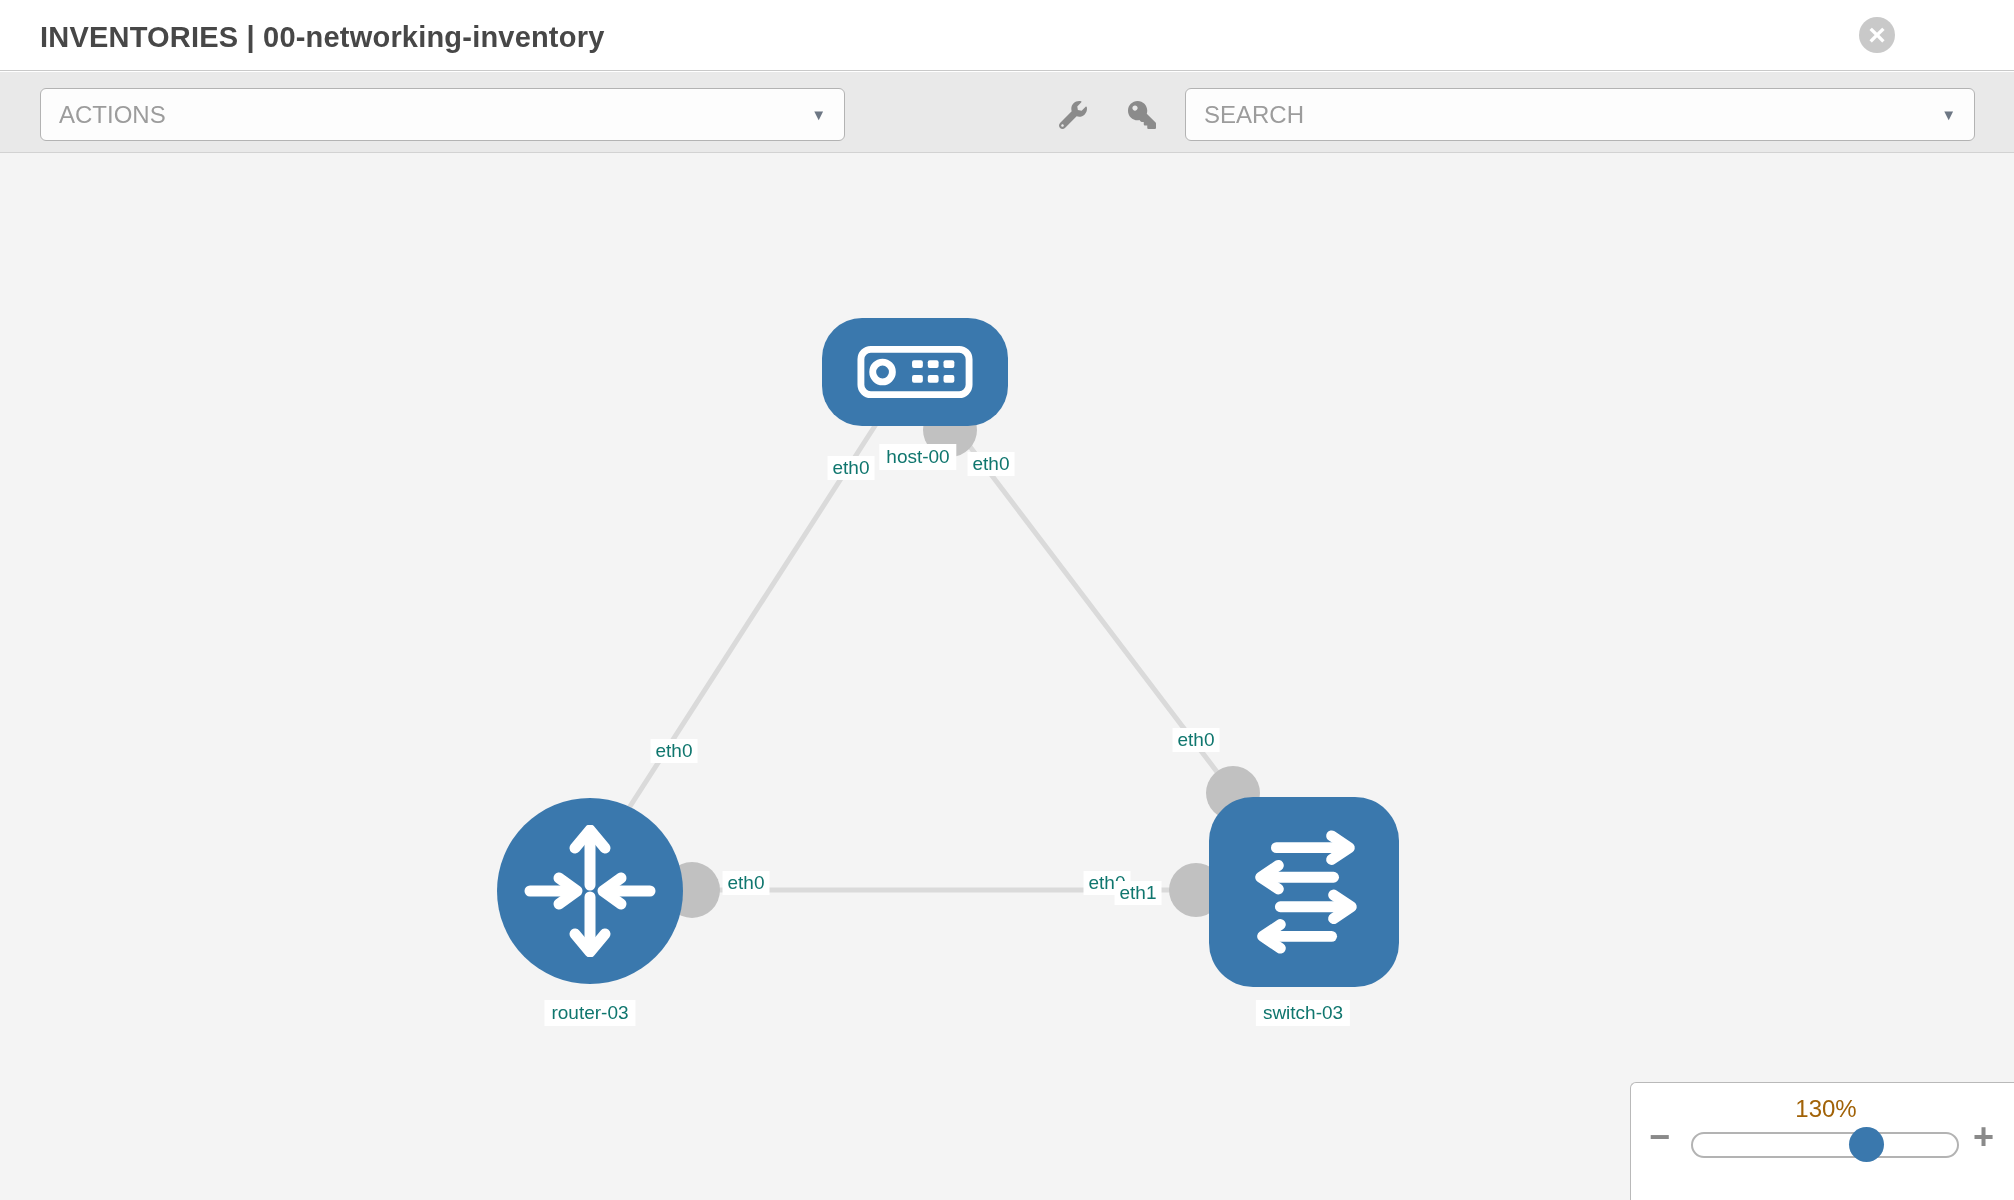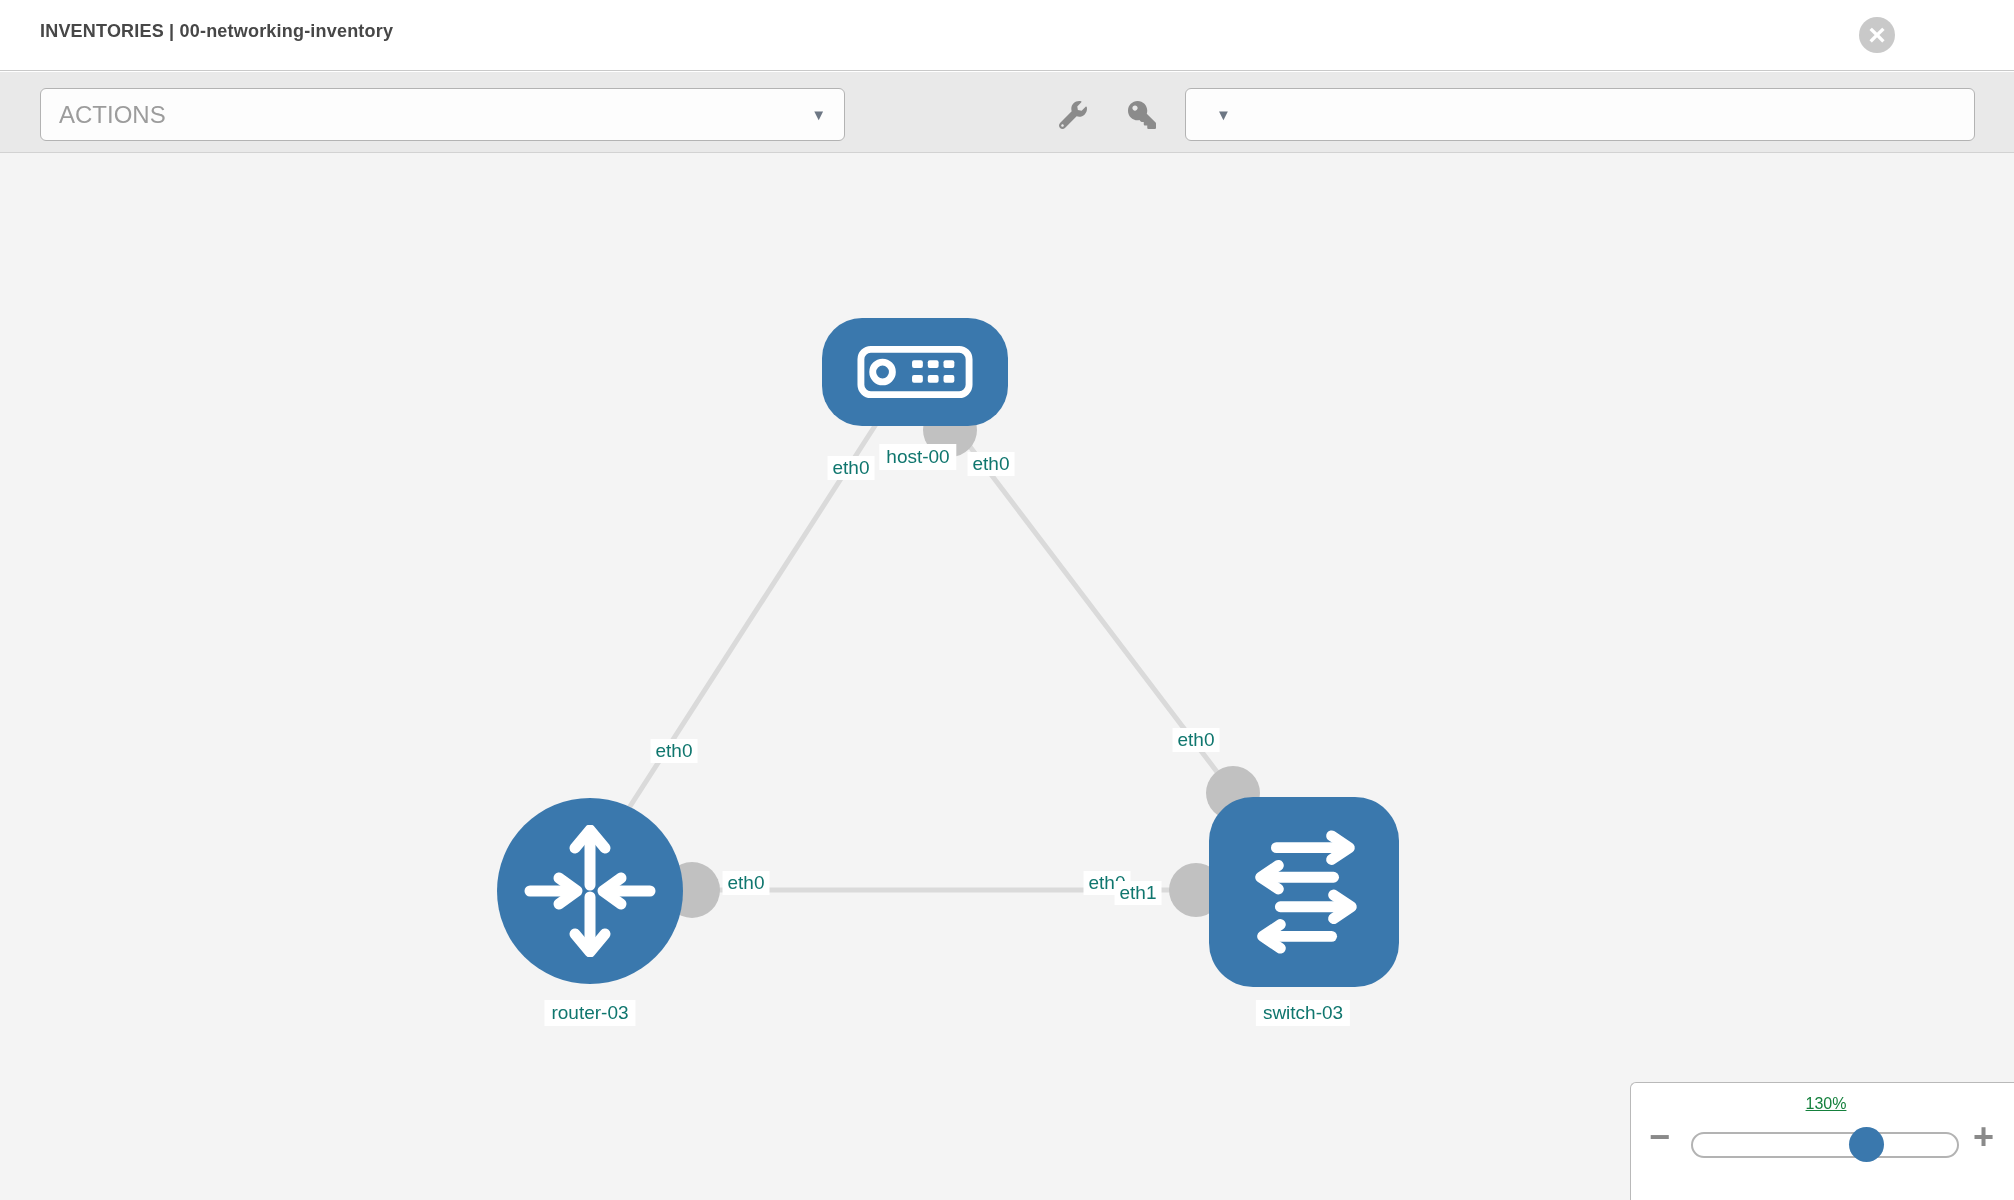--- a/index.html
+++ b/index.html
@@ -2,21 +2,21 @@
 <html><head>
 <meta charset="utf-8">
 <style>
   * { margin:0; padding:0; box-sizing:border-box; }
   html,body { width:2014px; height:1200px; overflow:hidden; background:#fff;
               font-family:"Liberation Sans", sans-serif; }
 
   
   .header { position:absolute; left:0; top:0; width:2014px; height:71px;
             background:#ffffff; border-bottom:1px solid #c9c9c9; }
-  .page-title { position:absolute; left:40px; top:21px; font-size:18px;
+  .page-title { position:absolute; left:40px; top:21px; font-size:29px;
                 font-weight:bold; color:#474747; letter-spacing:.2px; }
   .close-btn { position:absolute; left:1859px; top:17px; width:36px; height:36px;
                border-radius:50%; background:#c9c9c9; color:#ffffff;
                display:flex; align-items:center; justify-content:center;
                font-size:30px; font-weight:bold; cursor:pointer; line-height:1; }
 
   
   .toolbar { position:absolute; left:0; top:72px; width:2014px; height:81px;
              background:#e9e9e9; border-bottom:1px solid #d2d2d2; }
   .select-box { position:absolute; top:16px; height:53px; background:#fdfdfd;
@@ -57,21 +57,21 @@
   .lbl-switch-eth-t { left:1196px; top:587px; }
   .lbl-mid-eth-l    { left:746px;  top:730px; }
   .lbl-mid-eth-r0   { left:1107px; top:730px; }
   .lbl-mid-eth-r1   { left:1138px; top:740px; z-index:3; }
 
   
   .zoom-panel { position:absolute; left:1630px; top:1082px; width:384px; height:118px;
                 background:#ffffff; border-top:1px solid #b9b9b9;
                 border-left:1px solid #b9b9b9; border-top-left-radius:6px; }
   .zoom-level { position:absolute; left:130px; top:12px; width:130px; text-align:center;
-                font-size:16px; color:#15803d;text-decoration:underline; }
+                font-size:24px; color:#a16207; }
   .zoom-minus, .zoom-plus { position:absolute; top:36px; font-size:36px; font-weight:bold;
                 color:#8a8a8a; cursor:pointer; line-height:1; }
   .zoom-minus { left:18px; }
   .zoom-plus  { left:342px; }
   .zoom-track { position:absolute; left:60px; top:49px; width:268px; height:26px;
                 background:#ffffff; border:2px solid #b3b3b3; border-radius:14px;
                 cursor:pointer; }
   .zoom-thumb { position:absolute; left:156px; top:-7px; width:35px; height:35px;
                 border-radius:50%; background:#3a78ad; cursor:grab; }
 </style>
@@ -100,20 +100,21 @@
 
   <div class="tool-icon key-pos">
     <svg viewBox="0 0 512 512">
       <g transform="translate(512,0) scale(-1,1)">
         <path d="M512 176.001C512 273.203 433.202 352 336 352c-11.22 0-22.19-1.062-32.827-3.069l-24.012 27.014A23.999 23.999 0 0 1 261.223 384H224v40c0 13.255-10.745 24-24 24h-40v40c0 13.255-10.745 24-24 24H24c-13.255 0-24-10.745-24-24v-78.059c0-6.365 2.529-12.47 7.029-16.971l161.802-161.802C163.108 213.814 160 195.271 160 176 160 78.798 238.797.001 335.999 0 433.488-.001 512 78.511 512 176.001zM336 128c0 26.51 21.49 48 48 48s48-21.49 48-48-21.49-48-48-48-48 21.49-48 48z"></path>
       </g>
     </svg>
   </div>
 
   <div class="select-box search-select">
+    <span class="sel-label">SEARCH</span>
     <span class="caret">▼</span>
   </div>
 </div>
 
 <div class="canvas">
 
   <svg class="links-svg" width="2014" height="1047">
     <g stroke="#dadada" stroke-width="5" stroke-linecap="round">
       <line x1="880" y1="265" x2="600" y2="700"></line>
       <line x1="952" y1="270" x2="1233" y2="640"></line>

